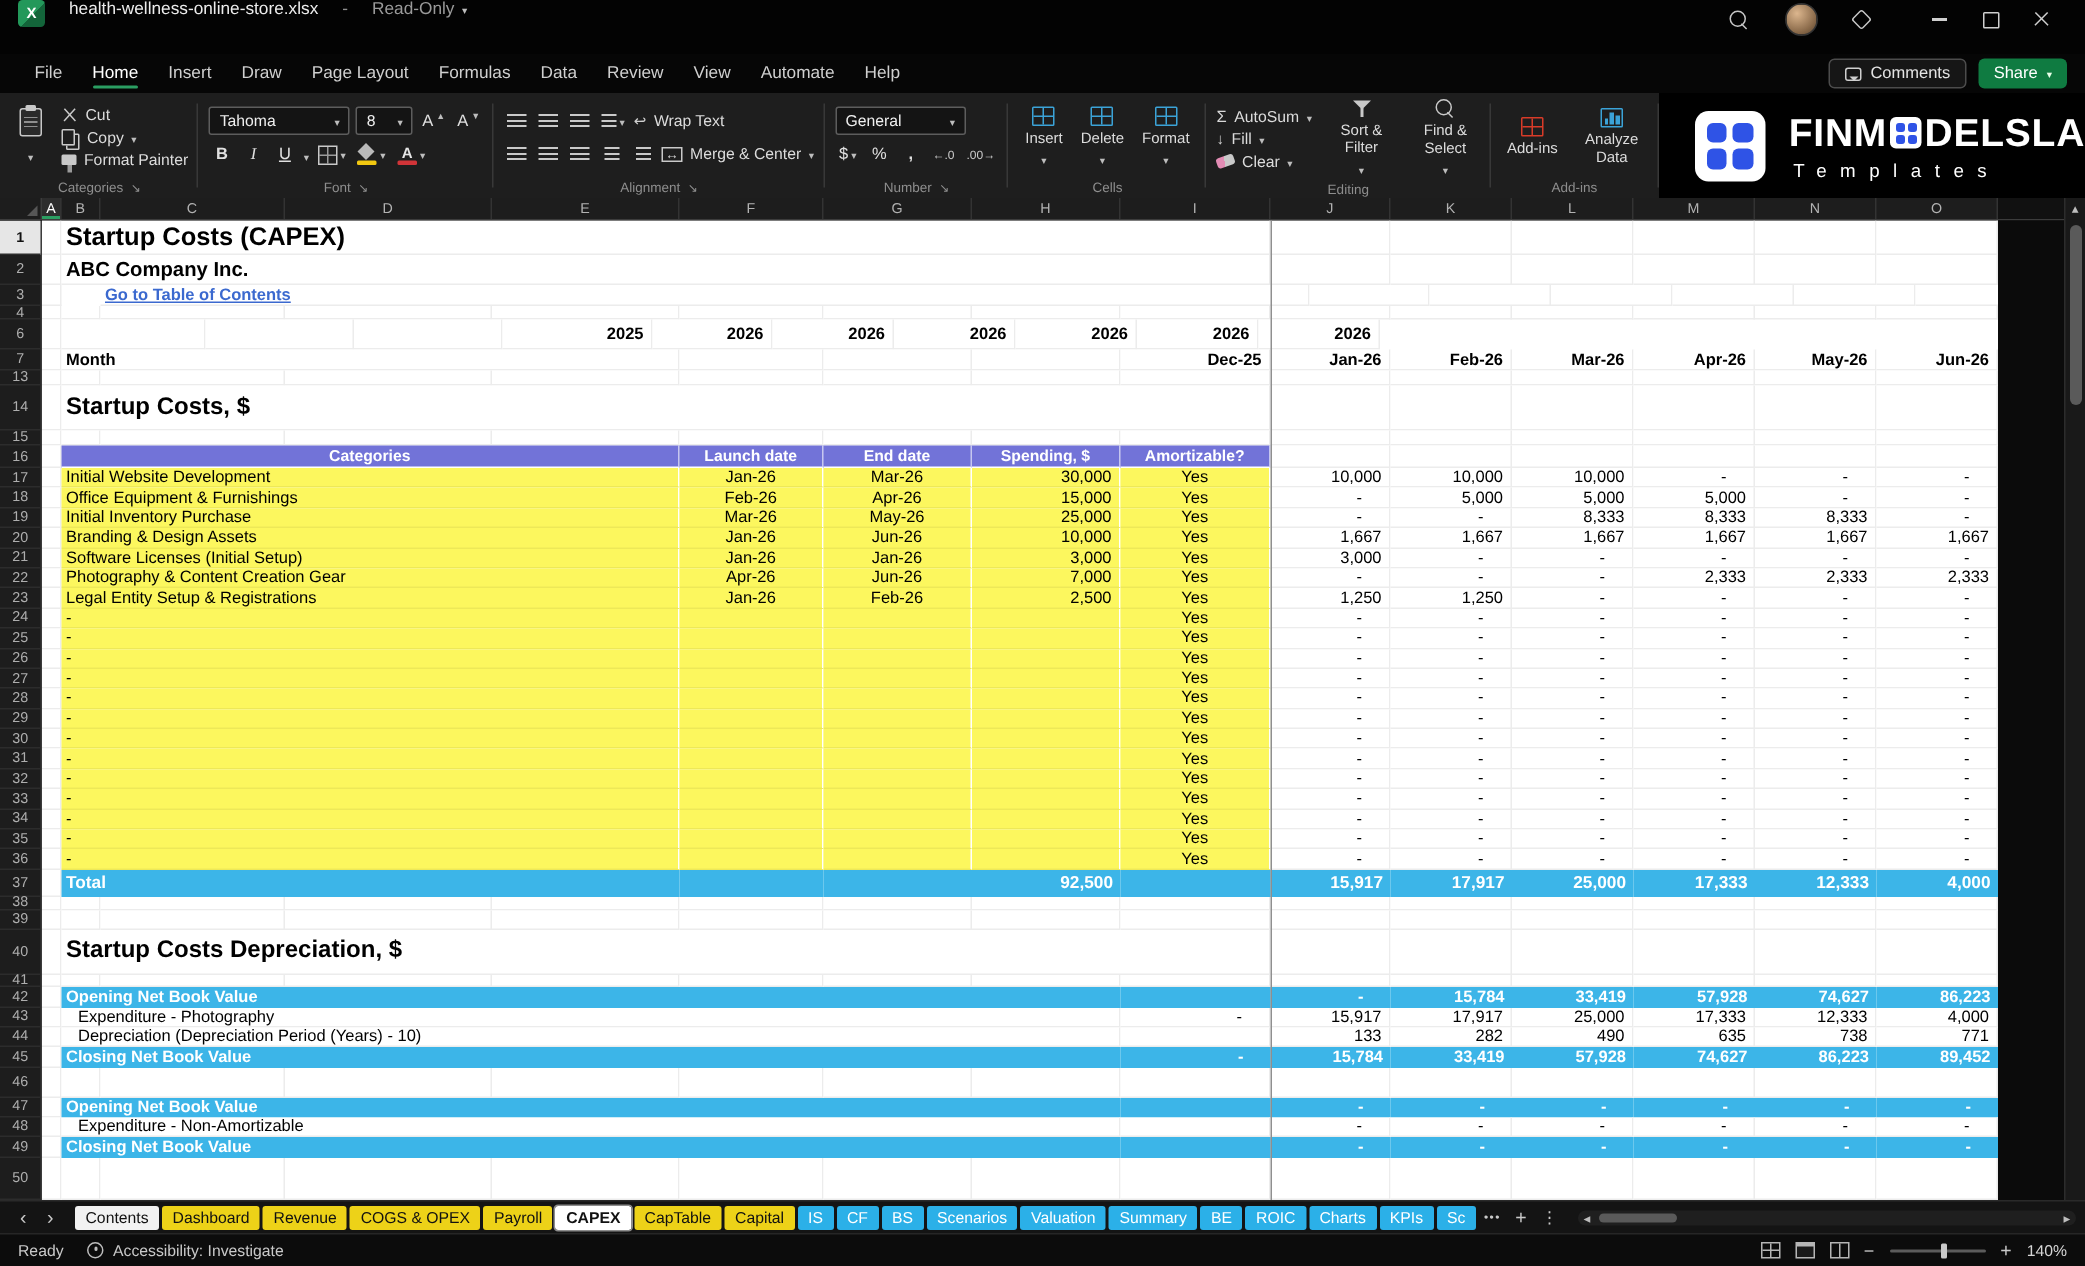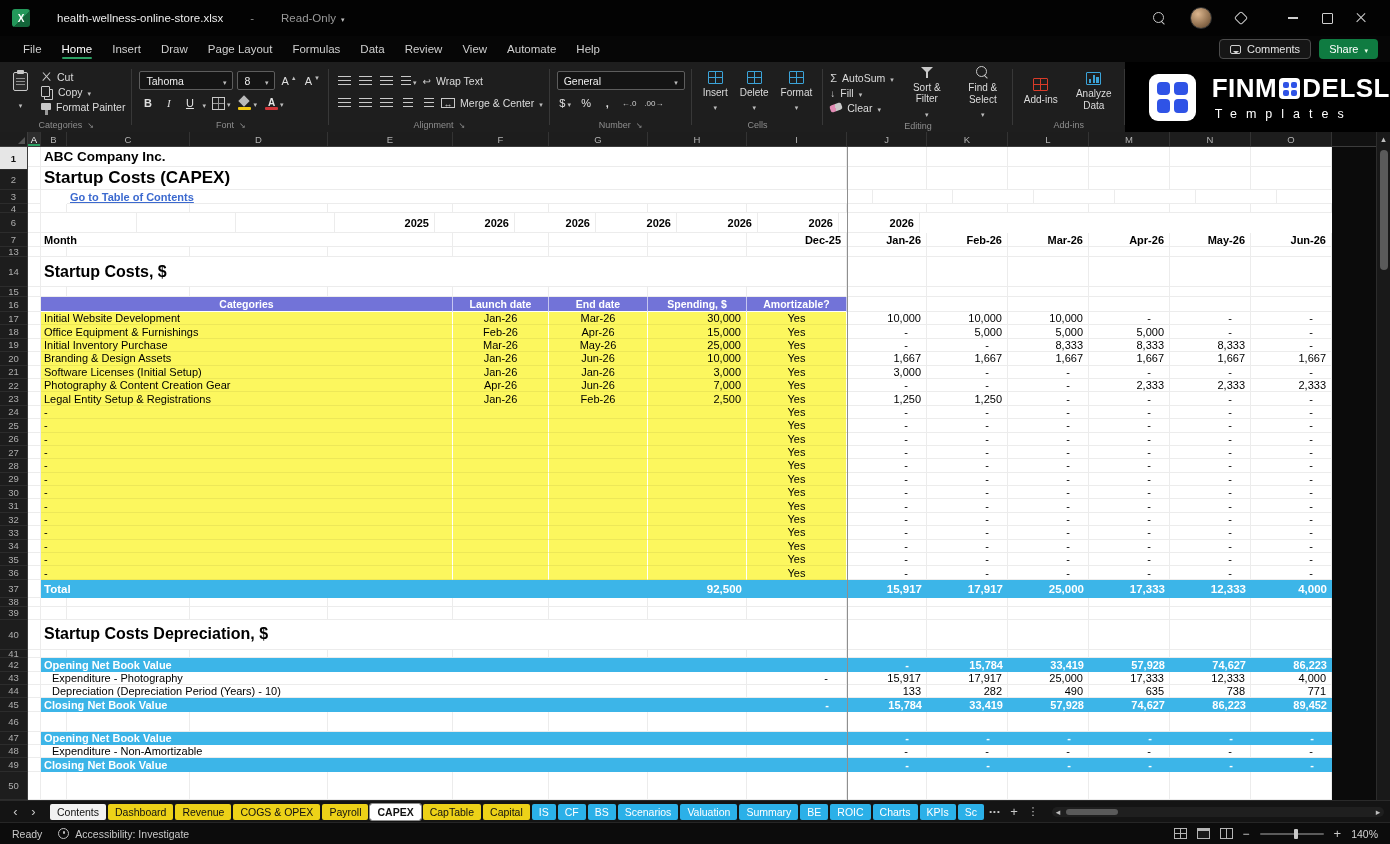--- a/index.html
+++ b/index.html
@@ -17,21 +17,21 @@
 .g-plus::after{content:"+";font-size:13px;color:#c9c9c9}
 .g-vdots::after{content:"⋮";font-size:11px;color:#c9c9c9}
 .g-launch::after{content:"↘";font-size:8px;color:#8e8e8e}
 .g-minus::after{content:"−";font-size:12px;color:#c9c9c9}
 .g-sigma::after{content:"Σ";font-size:11px;color:#d8d8d8}
 .g-wrapar::after{content:"↩";font-size:10px;color:#d0d0d0}
 .g-harr::after{content:"↔";font-size:9px;color:#d0d0d0}
 .g-darr::after{content:"↓";font-size:10px;color:#d0d0d0}
 
 
-.titlebar{position:absolute;top:0;left:0;right:0;height:36px;background:#030303;display:flex;align-items:center;padding:0 12px;gap:27px}
+.titlebar{position:absolute;top:0;left:0;right:0;height:36px;background:#030303;display:flex;align-items:flex-start;padding:0 12px;gap:16px}
 .xl-icon{width:18px;height:18px;border-radius:3px;background:linear-gradient(135deg,#23985a 0 55%,#13653a 55%);position:relative}
 .xl-icon::after{content:"X";position:absolute;inset:0;display:flex;align-items:center;justify-content:center;color:#fff;font-size:10px;font-weight:bold}
 .tb-file{font-size:11.5px;color:#ececec}
 .tb-dash{color:#8f8f8f;font-size:11.5px}
 .tb-mode{font-size:11.5px;color:#9a9a9a;display:flex;align-items:center;gap:5px}
 .tb-right{margin-left:auto;display:flex;align-items:center;gap:24px}
 .lens{position:relative;width:13px;height:13px}
 .lens::before{content:"";position:absolute;width:9px;height:9px;border:1.4px solid #c6c6c6;border-radius:50%;left:0;top:0}
 .lens::after{content:"";position:absolute;width:5px;height:1.4px;background:#c6c6c6;transform:rotate(45deg);left:7px;top:10px}
 .avatar{width:22px;height:22px;border-radius:50%;background:radial-gradient(circle at 35% 30%,#dcb68e,#8a6a4a 65%,#53402c);border:1px solid #333}
@@ -352,21 +352,21 @@
       </div>
       <div class="rg-label">
           <span>Alignment</span>
           <span class="g-launch"></span>
         </div>
     </div>
 
     <div class="rgroup">
       <div class="rg-body" style="flex-direction:column;align-items:stretch;gap:4px;justify-content:center">
         <div class="rowline">
-          <div class="combo" style="width:128px">
+          <div class="combo" style="width:87px">
               <span>General</span>
               <span class="g-caret"></span>
             </div>
         </div>
         <div class="rowline">
           <span class="tbtn">
               <span class="numtxt">$</span>
               <span class="g-caret"></span>
             </span>
           <span class="tbtn">
@@ -554,33 +554,33 @@
         <div class="rn" style="height: 13px;">43</div>
         <div class="rn" style="height: 13px;">44</div>
         <div class="rn" style="height: 14px;">45</div>
         <div class="rn" style="height: 20px;">46</div>
         <div class="rn" style="height: 13px;">47</div>
         <div class="rn" style="height: 13px;">48</div>
         <div class="rn" style="height: 14px;">49</div>
         <div class="rn" style="height: 28px;">50</div>
       </div>
     <div class="rows" id="rows">
+        <div class="row" style="height: 23px;">
+          <div class="c gc" style="width: 13px;"></div>
+          <div class="c gc cell-title left" style="width: 806px;">Startup Costs (CAPEX)</div>
+          <div class="c gc" style="width: 80px;"></div>
+          <div class="c gc" style="width: 81px;"></div>
+          <div class="c gc" style="width: 81px;"></div>
+          <div class="c gc" style="width: 81px;"></div>
+          <div class="c gc" style="width: 81px;"></div>
+          <div class="c gc" style="width: 81px;"></div>
+        </div>
         <div class="row" style="height: 20px;">
           <div class="c gc" style="width: 13px;"></div>
           <div class="c gc cell-sub left" style="width: 806px;">ABC Company Inc.</div>
-          <div class="c gc" style="width: 80px;"></div>
-          <div class="c gc" style="width: 81px;"></div>
-          <div class="c gc" style="width: 81px;"></div>
-          <div class="c gc" style="width: 81px;"></div>
-          <div class="c gc" style="width: 81px;"></div>
-          <div class="c gc" style="width: 81px;"></div>
-        </div>
-        <div class="row" style="height: 23px;">
-          <div class="c gc" style="width: 13px;"></div>
-          <div class="c gc cell-title left" style="width: 806px;">Startup Costs (CAPEX)</div>
           <div class="c gc" style="width: 80px;"></div>
           <div class="c gc" style="width: 81px;"></div>
           <div class="c gc" style="width: 81px;"></div>
           <div class="c gc" style="width: 81px;"></div>
           <div class="c gc" style="width: 81px;"></div>
           <div class="c gc" style="width: 81px;"></div>
         </div>
         <div class="row" style="height: 14px;">
           <div class="c gc" style="width: 13px;"></div>
           <div class="c gc cell-link left" style="width: 806px; margin-left: 26px;">Go to Table of Contents</div>

